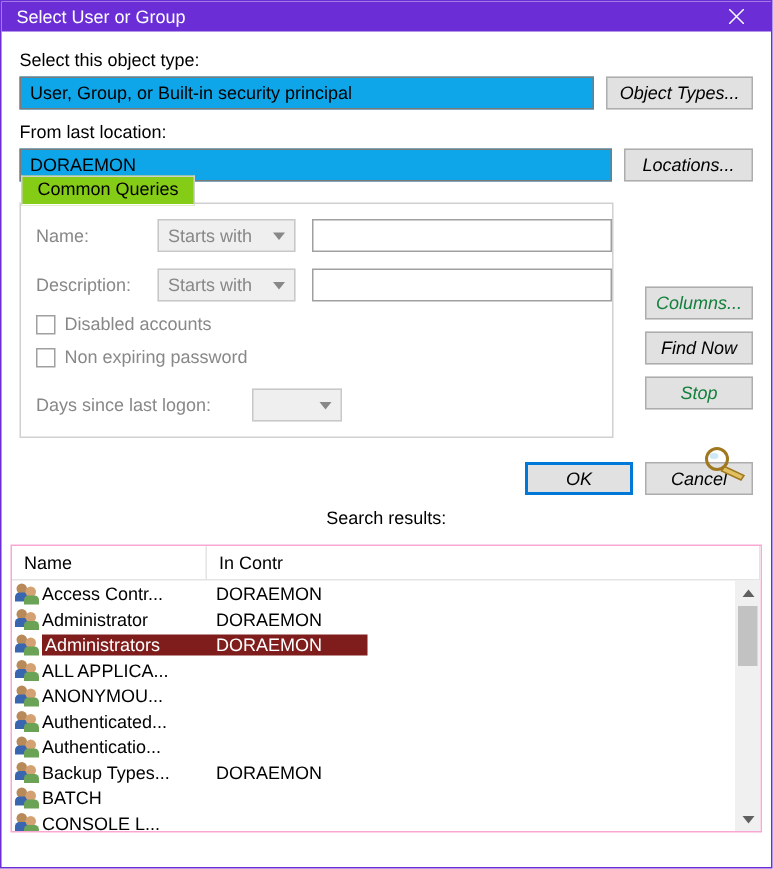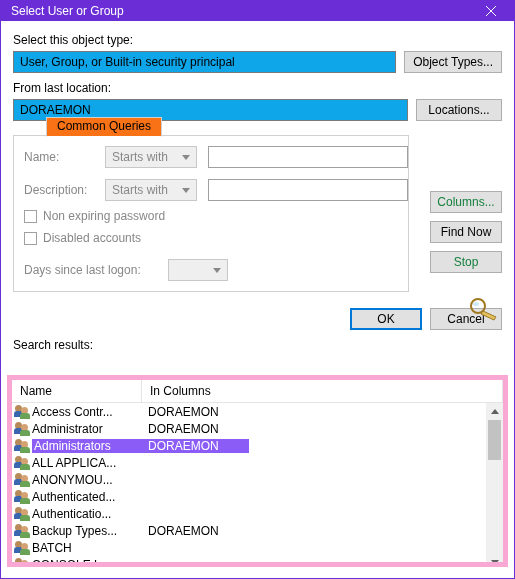--- a/index.html
+++ b/index.html
@@ -6,60 +6,60 @@
 html, body { margin: 0; padding: 0; }
 body { width: 515px; height: 579px; background: #fff; border: 1px solid #6a2dd6; }
 .titlebar { height: 20px; background: #6a2dd6; color: #fff; display: flex; align-items: center; padding: 0 0 0 10px; font-size: 12px; }
 .titlebar .title { flex: 1; }
 .titlebar .close { width: 46px; height: 30px; display: flex; align-items: center; justify-content: center; cursor: pointer; }
 .titlebar .close svg { stroke: #fff; }
 .content { padding: 10px 12px 10px 12px; }
 .label { margin: 2px 0 4px 0; color: #000; }
 .row { display: flex; align-items: center; gap: 8px; margin-bottom: 8px; }
 .row .field { flex: 1; height: 22px; border: 1px solid #7a7a7a; background: #0ea5e9; padding: 2px 6px; line-height: 16px; }
-.btn { min-width: 86px; height: 22px; border: 1px solid #adadad; background: #e1e1e1; padding: 0 8px; cursor: pointer; text-align: right; display: inline-flex; align-items: center; justify-content: center; }
+.btn { min-width: 86px; height: 22px; border: 1px solid #adadad; background: #e1e1e1; padding: 0 8px; cursor: pointer; text-align: right; display: inline-flex; align-items: center; justify-content: center; font-style: italic; }
 .btn.default { border: 2px solid #0078d7; }
 .btn.disabled { color: #15803d; }
 .tabarea { border: 1px solid #d0d0d0; position: relative; margin-top: 14px; padding: 10px; }
-.tab { position: absolute; top: -19px; left: 0; height: 20px; background: #f97316; border: 1px solid #d0d0d0; border-bottom: 1px solid #fff; padding: 1px 10px 0 10px; margin-left: 32px; }
+.tab { position: absolute; top: -19px; left: 0; height: 20px; background: #84cc16; border: 1px solid #d0d0d0; border-bottom: 1px solid #fff; padding: 1px 10px 0 10px; }
 .qgrid { display: grid; grid-template-columns: 70px 92px 200px; column-gap: 8px; row-gap: 8px; align-items: center; gap: 11px; }
 .qgrid .lbl { color: #888; }
 .select { height: 22px; border: 1px solid #c8c8c8; background: #efefef; display: flex; align-items: center; justify-content: space-between; padding: 0 6px; color: #888; }
 .select .chev { width: 0; height: 0; border-left: 4px solid transparent; border-right: 4px solid transparent; border-top: 5px solid #888; }
 .txt { height: 22px; border: 1px solid #a0a0a0; background: #fff; }
 .chkrow { display: flex; align-items: center; gap: 6px; margin-top: 8px; color: #888; }
 .chk { width: 13px; height: 13px; border: 1px solid #a0a0a0; background: #fff; }
 .daysrow { display: flex; align-items: center; gap: 27px; margin-top: 14px; color: #888; }
 .select.small { width: 60px; }
 .tabwrap { position: relative; }
 .belowwrap { position: relative; }
 .sidebtns { position: absolute; right: 12px; top: 170px; display: flex; flex-direction: column; gap: 8px; }
 .findicon { position: absolute; right: 14px; top: 276px; }
 .okrow { display: flex; justify-content: flex-end; gap: 8px; padding: 6px 12px; margin-left: 40px; }
-.reslabel { padding: 2px 12px 6px 12px; }
-.list { border: 5px solid #f9a8d4; margin: 17px 6px 6px 6px; height: 192px; overflow: hidden; position: relative; }
+.reslabel { padding: 2px 12px 6px 12px; text-align: center; }
+.list { border: 1px solid #f9a8d4; margin: 5px 6px 6px 6px; height: 192px; overflow: hidden; position: relative; }
 .list-header { display: flex; background: #fff; border-bottom: 1px solid #e4e4e4; }
 .list-header .col { padding: 4px 8px; border-right: 1px solid #e4e4e4; color: #000; }
 .list-body { position: relative; height: 168px; overflow: hidden; }
 .scroll { position: absolute; right: 0; top: 0; width: 17px; height: 100%; background: #f0f0f0; }
 .scroll .up, .scroll .down { height: 17px; display: flex; align-items: center; justify-content: center; }
 .scroll .tri { width: 0; height: 0; border-left: 4px solid transparent; border-right: 4px solid transparent; }
 .scroll .up .tri { border-bottom: 5px solid #606060; }
 .scroll .down .tri { border-top: 5px solid #606060; }
 .scroll .thumb { position: absolute; top: 17px; left: 2px; width: 13px; height: 40px; background: #c2c2c2; }
 .rowitem { display: flex; align-items: center; height: 17px; padding-left: 2px; }
 .rowitem .ic { width: 16px; height: 14px; margin-right: 2px; position: relative; }
 .rowitem .ic .h1 { position: absolute; width: 7px; height: 7px; border-radius: 50%; background: #b88a5a; left: 1px; top: 0; }
 .rowitem .ic .b1 { position: absolute; width: 10px; height: 6px; border-radius: 3px 3px 0 0; background: #3a66b0; left: 0; top: 6px; }
 .rowitem .ic .h2 { position: absolute; width: 7px; height: 7px; border-radius: 50%; background: #d4a272; left: 7px; top: 2px; }
 .rowitem .ic .b2 { position: absolute; width: 10px; height: 6px; border-radius: 3px 3px 0 0; background: #6aa256; left: 6px; top: 8px; }
 .rowitem .name { width: 112px; white-space: nowrap; overflow: hidden; text-overflow: ellipsis; }
 .rowitem .folder { padding-left: 4px; }
 .rowitem.selected { background: transparent; }
-.rowitem.selected .name, .rowitem.selected .folder { background: #8b5cf6; color: #fff; }
+.rowitem.selected .name, .rowitem.selected .folder { background: #7f1d1d; color: #fff; }
 .rowitem.selected .name { padding-left: 2px; }
 .rowitem.selected .folder { padding-right: 30px; }
 .col.name { width: 130px; }
 .col.folder { flex: 1; }
 </style>
 </head>
 <body>
 
 <div class="titlebar">
   <span class="title">Select User or Group</span>
@@ -99,25 +99,25 @@
         <div class="lbl">Description:</div>
         <div class="select">
           <span>Starts with</span>
             <span class="chev"></span>
         </div>
         <div class="txt"></div>
       </div>
 
       <div class="chkrow">
         <div class="chk"></div>
-        <span>Non expiring password</span>
+        <span>Disabled accounts</span>
       </div>
       <div class="chkrow">
         <div class="chk"></div>
-        <span>Disabled accounts</span>
+        <span>Non expiring password</span>
       </div>
 
       <div class="daysrow">
         <span>Days since last logon:</span>
         <div class="select small">
           <span></span>
             <span class="chev"></span>
         </div>
       </div>
     </div>
@@ -141,21 +141,21 @@
 <div class="okrow">
   <div class="btn default" style="width:72px;min-width:72px">OK</div>
   <div class="btn" style="width:72px;min-width:72px">Cancel</div>
 </div>
 
 <div class="reslabel">Search results:</div>
 
 <div class="list">
   <div class="list-header">
     <div class="col name">Name</div>
-    <div class="col folder">In Columns</div>
+    <div class="col folder">In Contr</div>
   </div>
   <div class="list-body" id="list-body">
     <div class="scroll">
       <div class="up">
           <div class="tri"></div>
         </div>
       <div class="thumb"></div>
       <div class="down" style="position:absolute;bottom:0;width:100%">
           <div class="tri"></div>
         </div>

